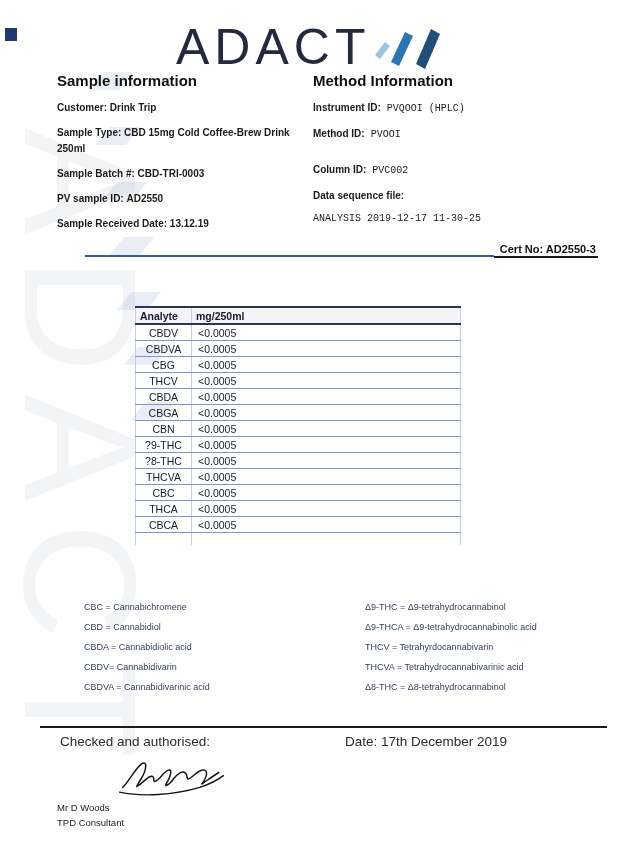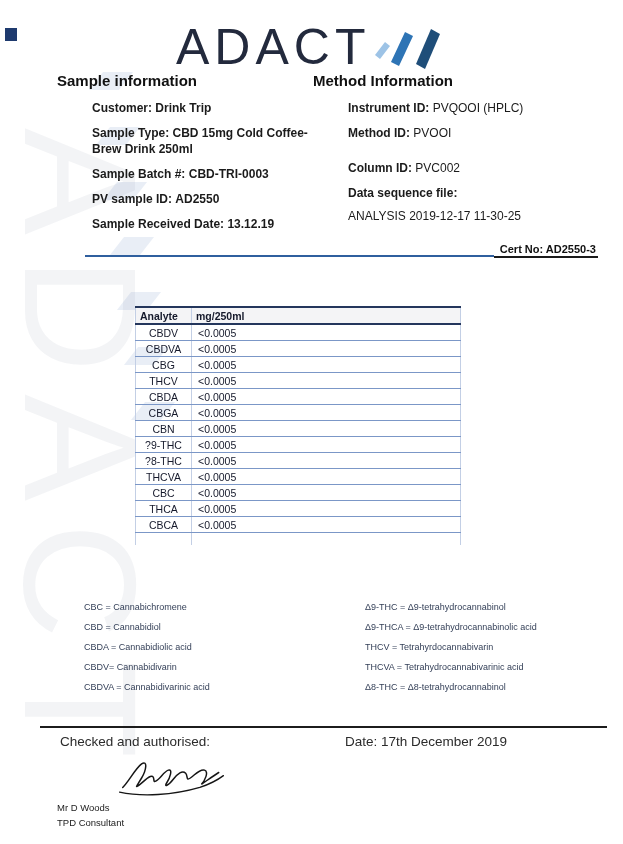--- a/index.html
+++ b/index.html
@@ -14,24 +14,24 @@
   
   .corner-square{position:absolute;left:5px;top:28px;width:12px;height:13px;background:#1e3a6e;}
   .logo-text{position:absolute;left:176px;top:18px;font-size:50px;font-weight:300;
              letter-spacing:5px;color:#232a3d;z-index:2;}
   .logo-mark{position:absolute;left:374px;top:24px;z-index:2;}
   
   .info-col{position:absolute;top:72px;z-index:2;}
   .sample-col{left:57px;width:256px;}
   .method-col{left:313px;width:275px;}
   .info-title{font-size:15px;font-weight:bold;margin:0 0 11px 0;color:#111;}
-  .info-row{font-size:12px;margin-bottom:9px;line-height:16px;margin-left:35px;}
+  .info-row{font-size:10px;margin-bottom:9px;line-height:16px;}
   .info-row .lbl{font-weight:bold;}
   .sample-col .val{font-weight:bold;}
-  .method-col .val{font-weight:normal;}
+  .method-col .val{font-weight:normal;font-family:Liberation Mono, monospace;}
   .gap-before{margin-top:19px;}
   .val-block{display:block;margin-top:7px;font-weight:normal;}
   
   .cert-row{position:absolute;left:85px;top:243px;width:513px;display:flex;align-items:flex-end;z-index:2;}
   .cert-rule{flex:1;height:2px;background:#2f5f9e;margin-bottom:1px;}
   .cert-text{font-size:11px;font-weight:bold;color:#111;border-bottom:2px solid #1a1a1a;
              padding:0 2px 1px 6px;white-space:nowrap;}
   
   .tbl-title{position:absolute;left:135px;top:280px;width:326px;text-align:center;
              font-size:11.5px;font-weight:bold;letter-spacing:.3px;white-space:pre;z-index:2;color:#111;}

